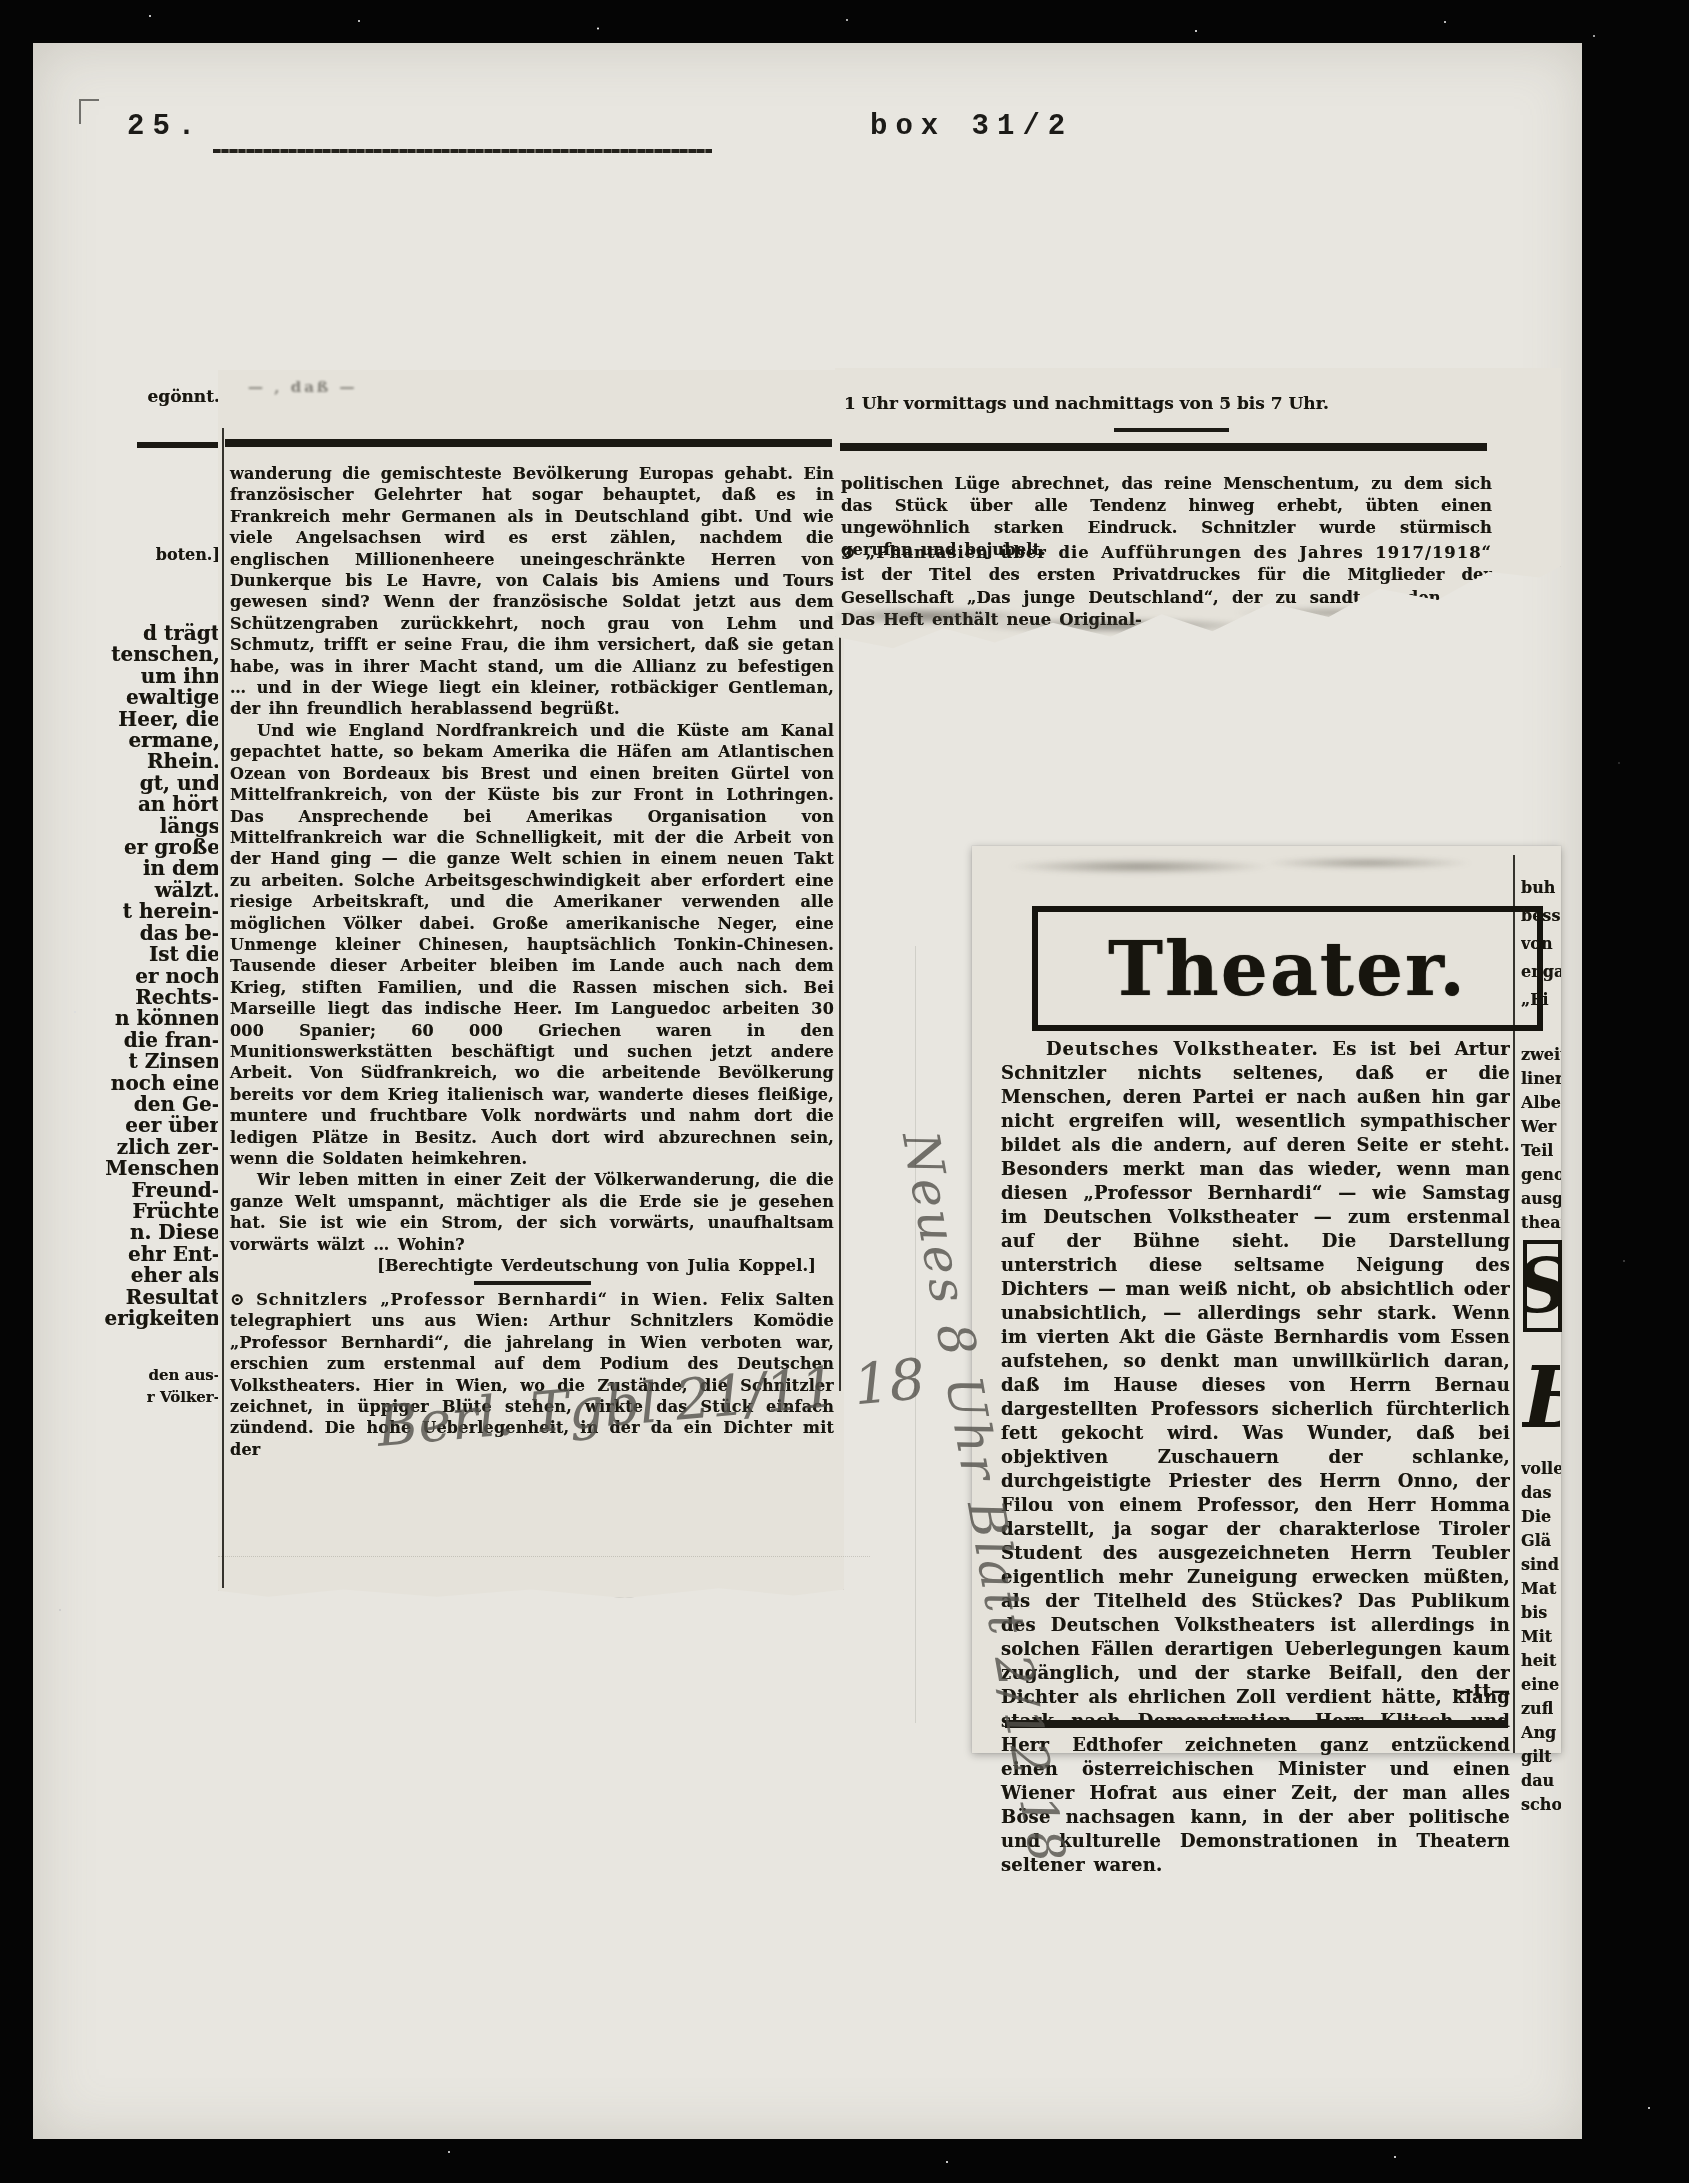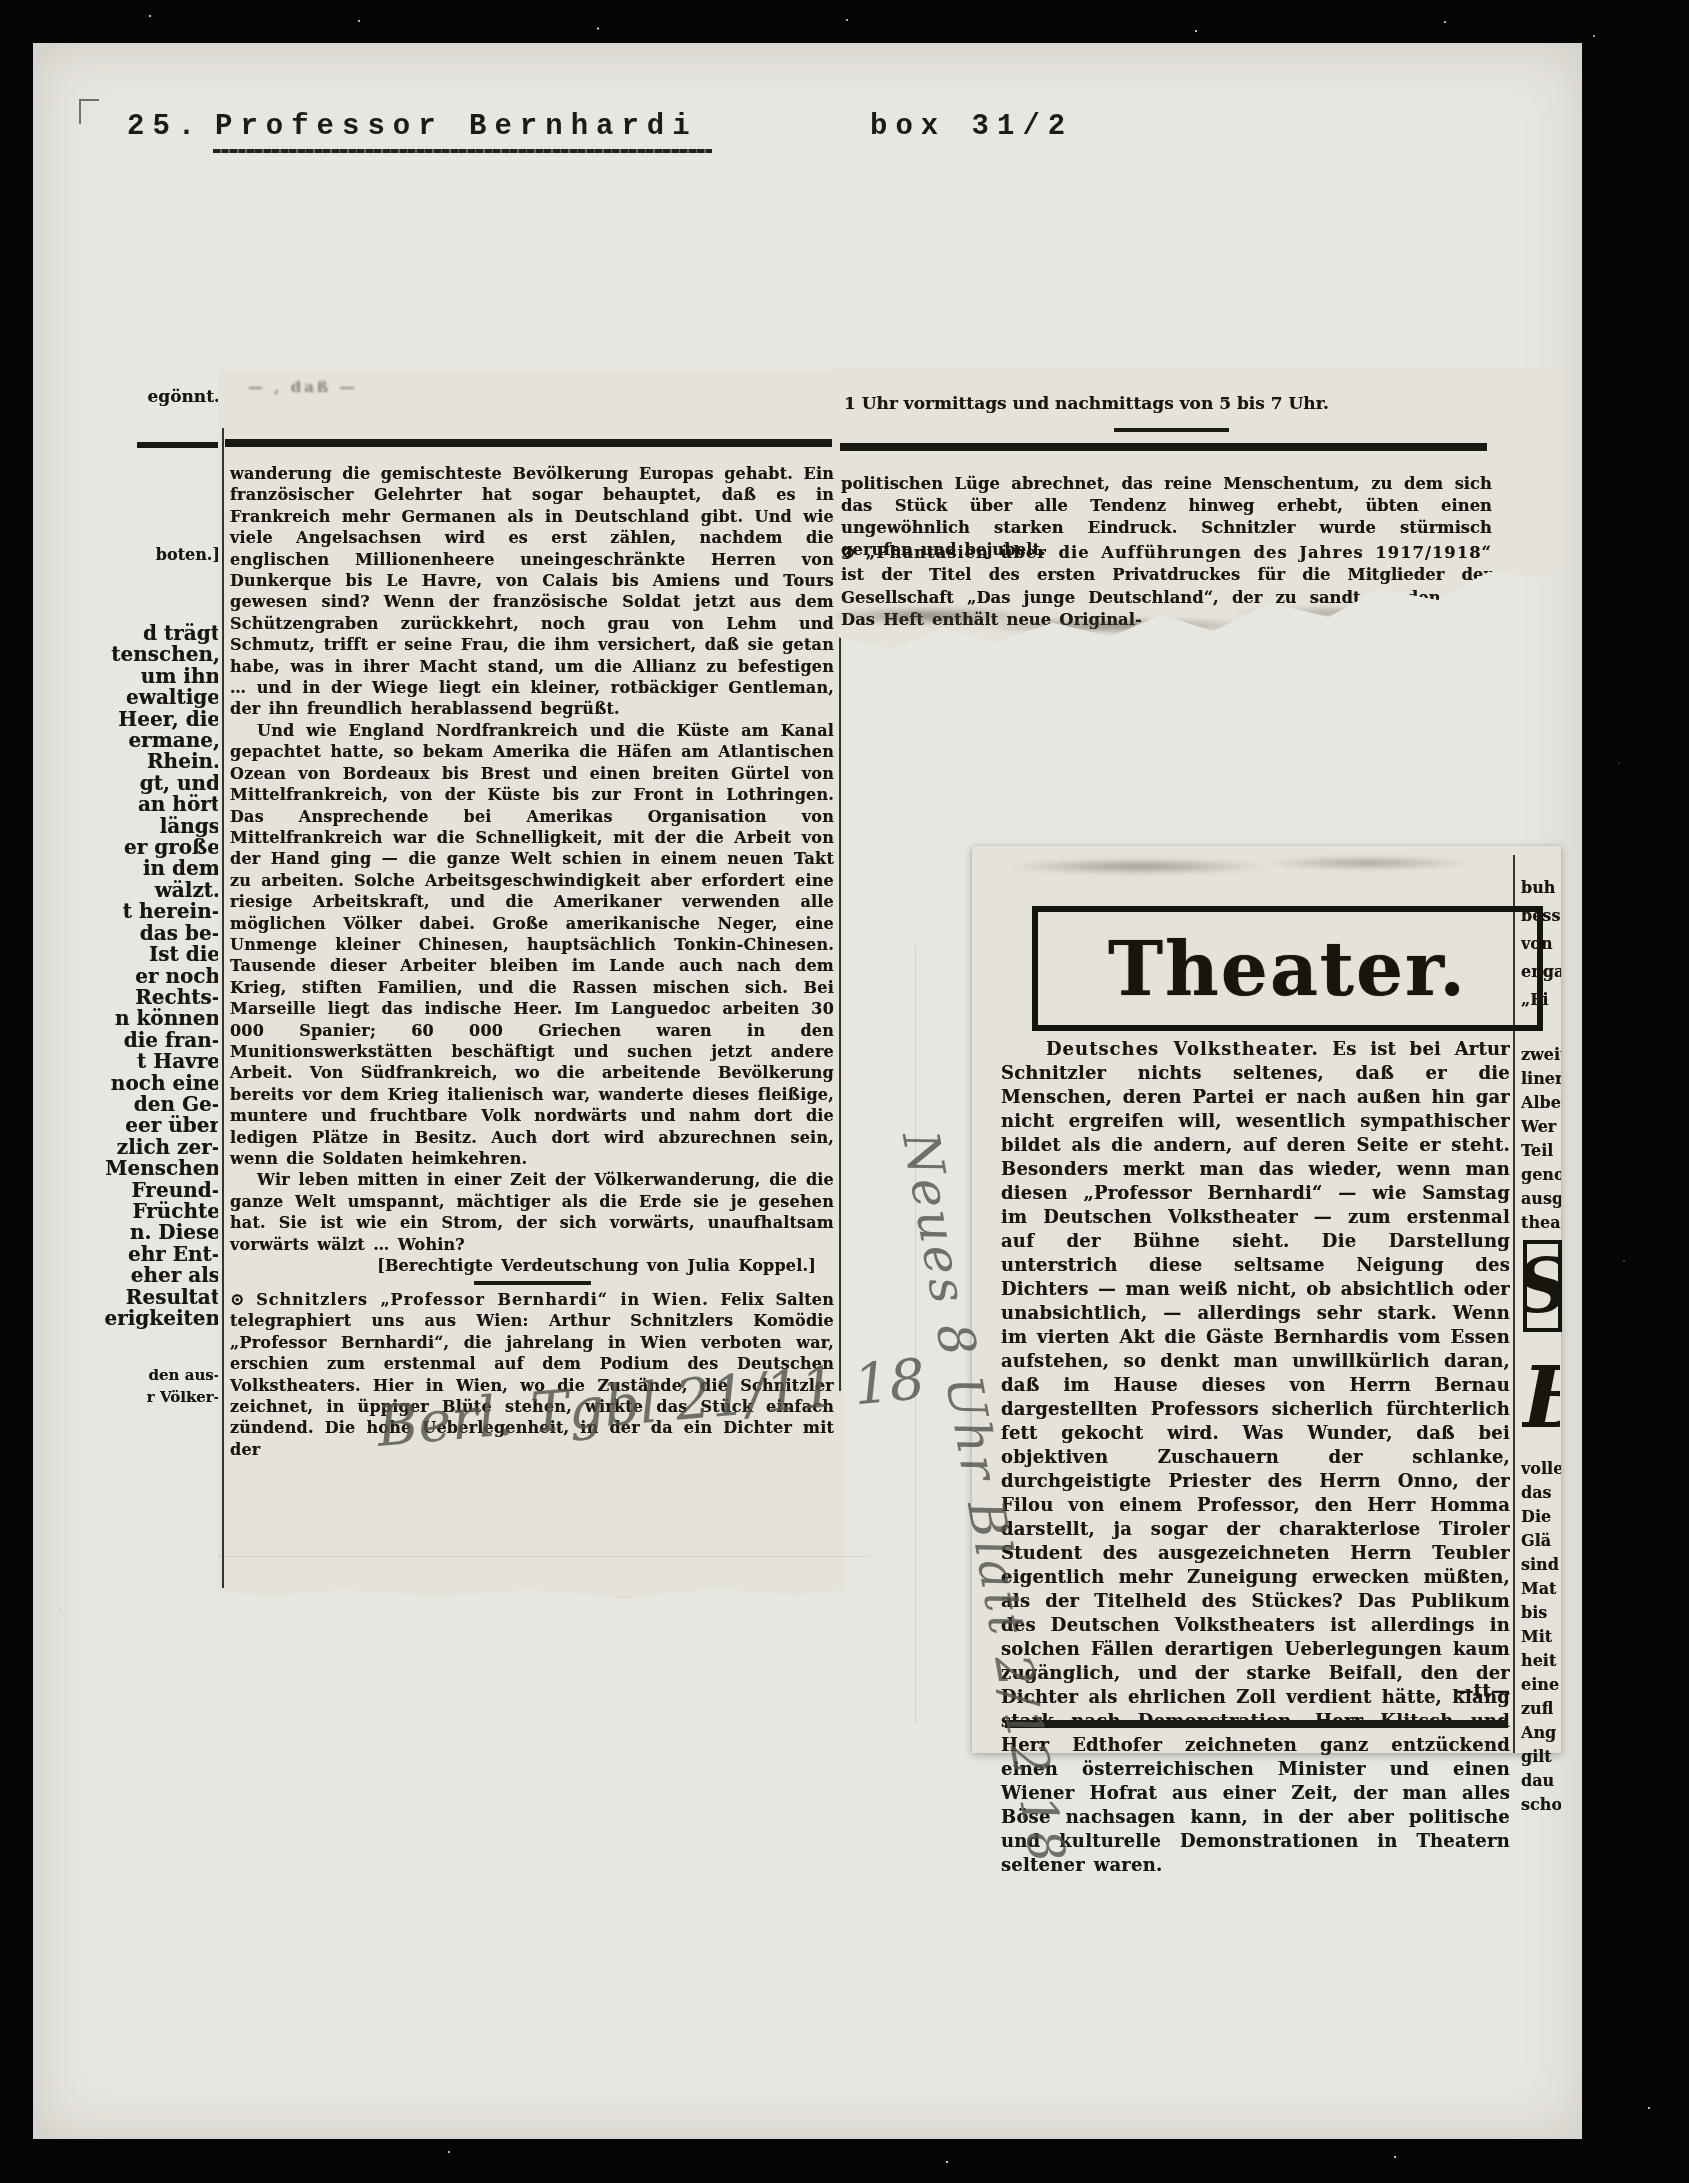--- a/index.html
+++ b/index.html
@@ -106,21 +106,20 @@
   #tear-line{position:absolute;left:185px;top:1513px;width:652px;border-top:1.5px dotted rgba(50,48,40,.18);}
 </style>
 </head>
 <body>
 
 <div id="scan">
   <div id="page">
     <div id="corner-mark"></div>
 
     <span class="typed" id="hdr-index">25.</span>
-    <span class="typed" id="hdr-title">Professor Bernhardi</span>
     <div id="hdr-underline"></div>
     <span class="typed" id="hdr-box">box 31/2</span>
 
     <div id="strip-head" class="fraktur">egönnt.</div>
     <div id="strip-rule"></div>
     <div id="strip-bracket" class="fraktur">boten.]</div>
     <div id="strip-a" class="fraktur">
         <span>d trägt</span>
         <span>tenschen,</span>
         <span>um ihn</span>
@@ -134,21 +133,21 @@
         <span>er große</span>
         <span>in dem</span>
         <span>wälzt.</span>
         <span>t herein-</span>
         <span>das be-</span>
         <span>Ist die</span>
         <span>er noch</span>
         <span>Rechts-</span>
         <span>n können</span>
         <span>die fran-</span>
-        <span>t Havre</span>
+        <span>t Zinsen</span>
         <span>noch eine</span>
         <span>den Ge-</span>
         <span>eer über</span>
         <span>zlich zer-</span>
         <span>Menschen</span>
         <span>Freund-</span>
         <span>Früchte</span>
         <span>n. Diese</span>
         <span>ehr Ent-</span>
         <span>eher als</span>

